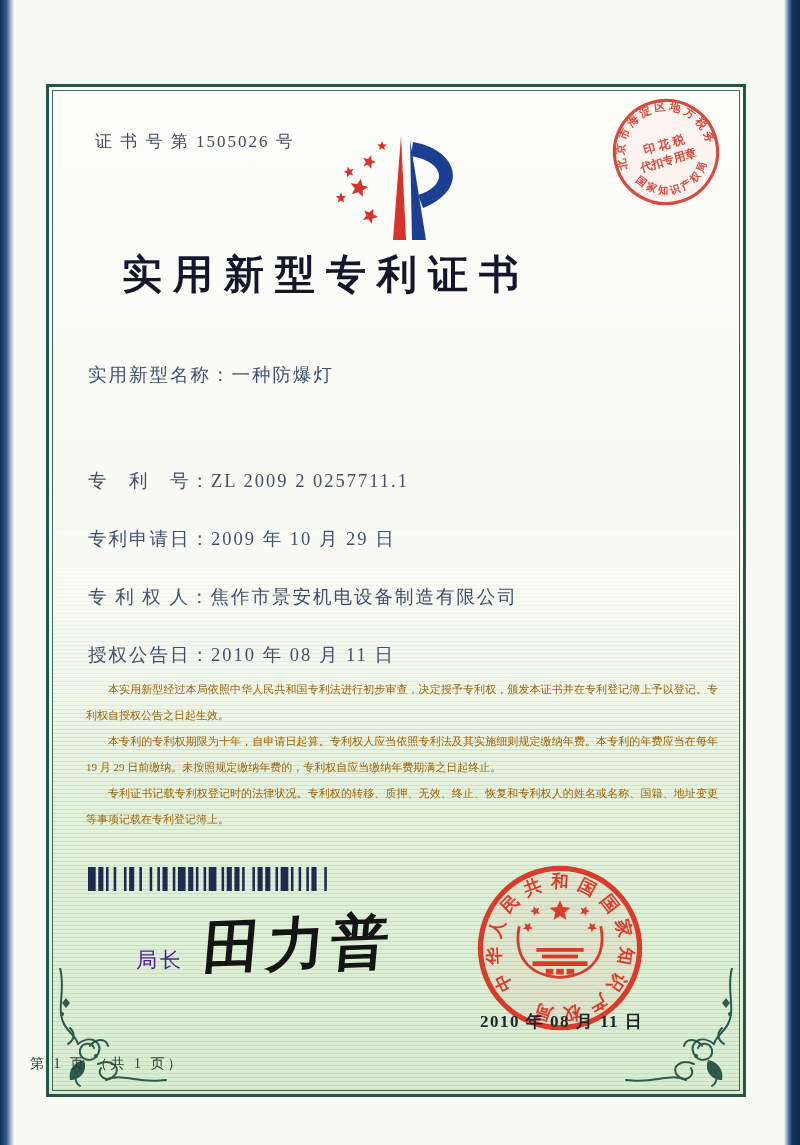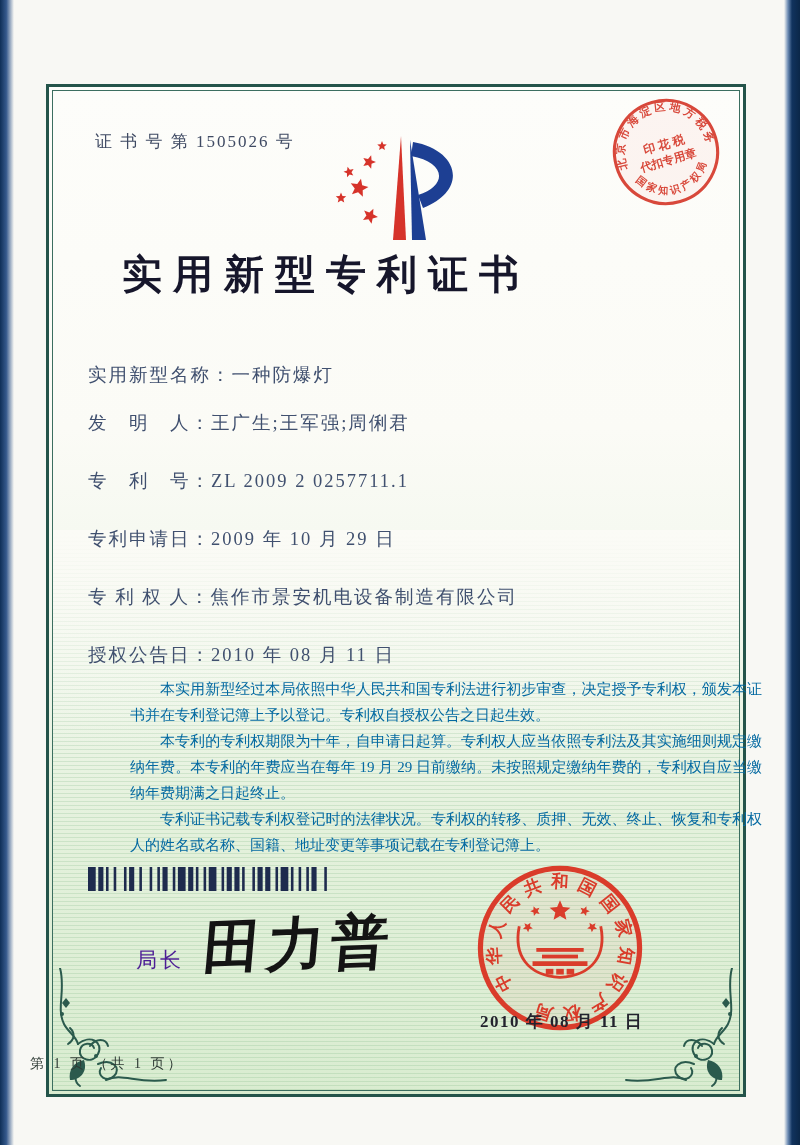--- a/index.html
+++ b/index.html
@@ -18,22 +18,22 @@
   .guilloche{position:absolute;left:4px;right:4px;bottom:4px;height:560px;
     background:repeating-linear-gradient(0deg,rgba(105,170,115,0.20) 0 1px,rgba(255,255,255,0) 1px 4px);}
   .guilloche-fade{position:absolute;left:0;right:0;top:0;height:220px;
     background:linear-gradient(180deg,#fbfbf6 0%,rgba(251,251,246,0) 100%);}
   .cert-number{position:absolute;left:95px;top:130px;font-size:17px;letter-spacing:2px;color:#3f4a63;}
   .logo{position:absolute;left:325px;top:132px;}
   .tax-stamp{position:absolute;left:610px;top:96px;transform:rotate(-16deg);opacity:.92;}
   .title{position:absolute;left:0;width:652px;top:247px;text-align:center;
     font-size:40px;font-weight:bold;letter-spacing:11px;color:#16162b;}
   .field{position:absolute;left:88px;font-size:18.5px;letter-spacing:2px;color:#40506f;white-space:nowrap;}
-  .paras{position:absolute;left:86px;top:676px;width:632px;font-size:15px;line-height:26px;
-    color:#0369a1;text-align:justify;margin-left:44px;}
+  .paras{position:absolute;left:86px;top:676px;width:632px;font-size:11px;line-height:26px;
+    color:#a16207;text-align:justify;}
   .paras p{margin:0;text-indent:2em;}
   .barcode{position:absolute;left:88px;top:867px;}
   .sig-label{position:absolute;left:136px;top:946px;font-size:21px;letter-spacing:3px;color:#4c1d95;}
   .sig-name{position:absolute;left:203px;top:906px;font-size:58px;font-weight:600;color:#141414;
     letter-spacing:6px;transform:rotate(-2deg) skewX(-7deg);font-family:"DejaVu Serif","Liberation Serif",serif;}
   .seal{position:absolute;left:470px;top:858px;opacity:.95;}
   .seal-date{position:absolute;left:480px;top:1010px;font-size:17px;font-weight:bold;
     letter-spacing:1.5px;color:#23232e;}
   .footer{position:absolute;left:30px;width:696px;top:1055px;text-align:left;
     font-size:14px;letter-spacing:3px;color:#2f3b35;}
@@ -124,23 +124,20 @@
       <textPath href="#stamp-bottom" startOffset="2">国家知识产权局</textPath>
     </text>
     <text class="stamp-text" x="63" y="59" font-size="13.5" text-anchor="middle">印 花 税</text>
     <text class="stamp-text" x="63" y="77" font-size="13" text-anchor="middle">代扣专用章</text>
   </svg>
 
   <div class="title">实用新型专利证书</div>
 
   <div class="field" style="top:362px">
     <span>实用新型名称：</span><span>一种防爆灯</span>
-  </div>
-  <div class="field" style="top:410px">
-    <span>发　明　人：</span><span>王广生;王军强;周俐君</span>
   </div>
   <div class="field" style="top:468px">
     <span>专　利　号：</span><span>ZL 2009 2 0257711.1</span>
   </div>
   <div class="field" style="top:526px">
     <span>专利申请日：</span><span>2009 年 10 月 29 日</span>
   </div>
   <div class="field" style="top:584px">
     <span>专 利 权 人：</span><span>焦作市景安机电设备制造有限公司</span>
   </div>

